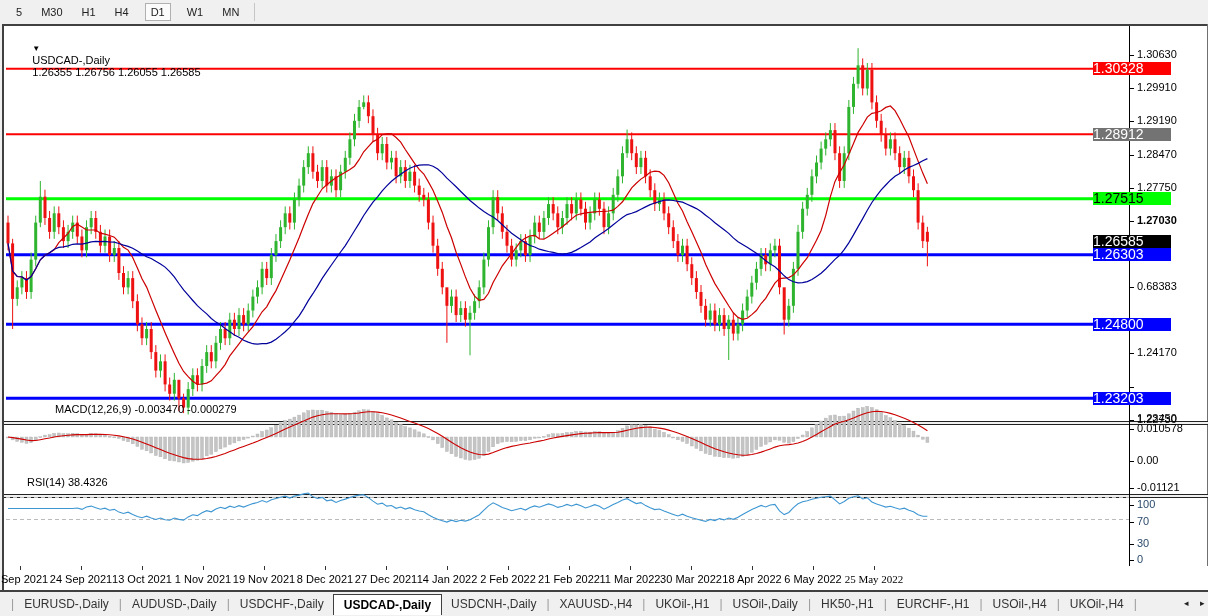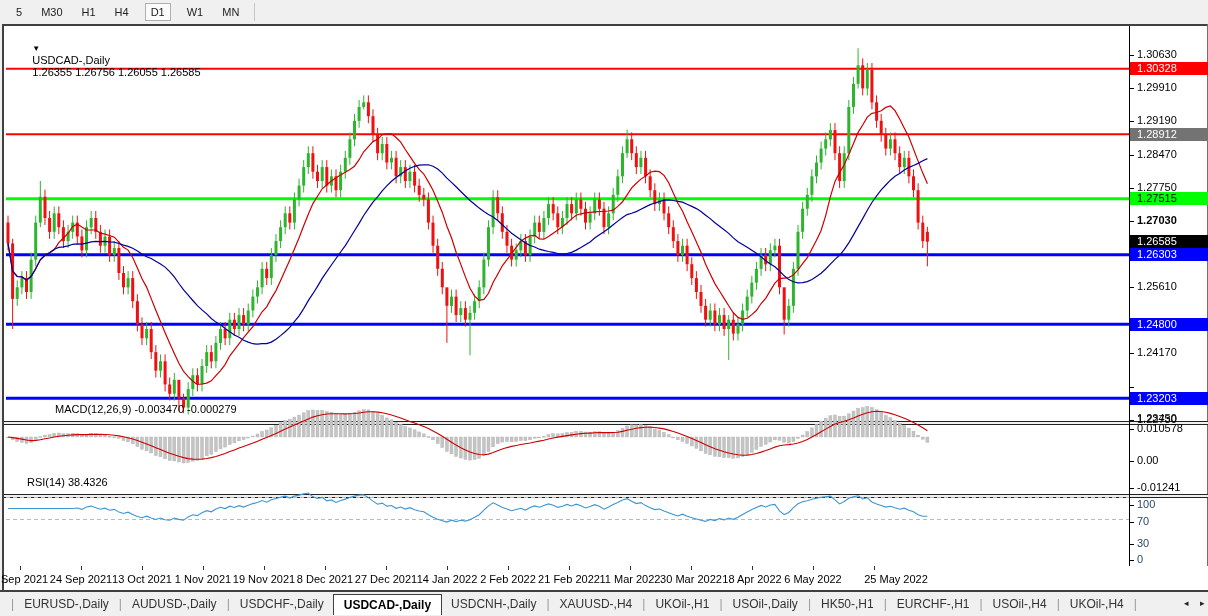--- a/index.html
+++ b/index.html
@@ -21,21 +21,21 @@
   #price-svg{position:absolute;left:6px;top:2px;}
   #macd-svg{position:absolute;left:6px;top:377px;}
   #rsi-svg{position:absolute;left:6px;top:450px;}
   .panel-label{position:absolute;font-size:11px;color:#000;white-space:pre;}
   #price-title{left:14px;top:6px;}
   #price-title .tri{font-size:8px;vertical-align:1px;}
   #macd-label{left:10px;top:379px;padding-left:45px;}
   #rsi-label{left:10px;top:452px;padding-left:17px;}
   .sc-label{position:absolute;left:1137px;font-size:11px;color:#000;white-space:nowrap;}
   .sc-tick{position:absolute;left:1130px;width:4px;height:1px;background:#000;}
-  .sc-badge{position:absolute;left:1130px;width:78px;height:13px;font-size:11px;line-height:13px;padding-left:7px;box-sizing:border-box;white-space:nowrap;}
+  .sc-badge{position:absolute;left:1093px;width:78px;height:13px;font-size:14px;line-height:13px;padding-left:0;box-sizing:border-box;white-space:nowrap;}
   
   #time-axis{position:absolute;left:4px;top:542px;width:1204px;height:24px;background:#fff;}
   .t-label{position:absolute;top:7px;font-size:11px;color:#000;transform:translateX(-50%);white-space:nowrap;}
   .t-tick{position:absolute;top:0;width:1px;height:4px;background:#333;}
   
   #tabbar{position:absolute;left:0;top:592px;width:1208px;height:24px;background:#f0f0f0;display:flex;align-items:center;font-size:12px;color:#333;}
   .tab{padding:2px 9px;white-space:nowrap;cursor:default;}
   .tab.active{background:#ffffff;border:1px solid #404040;border-bottom:none;font-weight:bold;color:#000;padding:3px 10px;}
   .tab-sep{color:#999;margin:0 1px;}
   .tab-scroll{position:absolute;top:6px;font-size:9px;color:#222;cursor:default;}
@@ -701,40 +701,40 @@
         <div class="sc-label" style="top: 57px;">1.29910</div>
         <div class="sc-tick" style="top: 97px;"></div>
         <div class="sc-label" style="top: 90px;">1.29190</div>
         <div class="sc-tick" style="top: 131px;"></div>
         <div class="sc-label" style="top: 124px;">1.28470</div>
         <div class="sc-tick" style="top: 164px;"></div>
         <div class="sc-label" style="top: 157px;">1.27750</div>
         <div class="sc-tick" style="top: 197px;"></div>
         <div class="sc-label" style="top: 190px; font-weight: bold;">1.27030</div>
         <div class="sc-tick" style="top: 263px;"></div>
-        <div class="sc-label" style="top: 256px;">1.25610</div>
+        <div class="sc-label" style="top: 256px;">0.68383</div>
         <div class="sc-tick" style="top: 329px;"></div>
         <div class="sc-label" style="top: 322px;">1.24170</div>
         <div class="sc-tick" style="top: 363px;"></div>
         <div class="sc-label" style="top: 356px; margin-top: 32px;">1.23450</div>
         <div class="sc-tick" style="top: 396px;"></div>
         <div class="sc-label" style="top: 389px;">1.22730</div>
         <div class="sc-badge" style="top: 38px; background: rgb(255, 0, 0); color: rgb(255, 255, 255);">1.30328</div>
         <div class="sc-badge" style="top: 104px; background: #737373; color: rgb(255, 255, 255);">1.28912</div>
         <div class="sc-badge" style="top: 168px; background: rgb(0, 255, 0); color: rgb(0, 0, 0);">1.27515</div>
         <div class="sc-badge" style="top: 211px; background: rgb(0, 0, 0); color: rgb(255, 255, 255);">1.26585</div>
         <div class="sc-badge" style="top: 224px; background: rgb(0, 0, 255); color: rgb(255, 255, 255);">1.26303</div>
         <div class="sc-badge" style="top: 294px; background: rgb(0, 0, 255); color: rgb(255, 255, 255);">1.24800</div>
         <div class="sc-badge" style="top: 368px; background: rgb(0, 0, 255); color: rgb(255, 255, 255);">1.23203</div>
         <div class="sc-tick" style="top: 405px;"></div>
         <div class="sc-label" style="top: 398px;">0.010578</div>
         <div class="sc-tick" style="top: 437px;"></div>
         <div class="sc-label" style="top: 430px;">0.00</div>
         <div class="sc-tick" style="top: 464px;"></div>
-        <div class="sc-label" style="top: 457px;">-0.01241</div>
+        <div class="sc-label" style="top: 457px;">-0.01121</div>
         <div class="sc-tick" style="top: 481px;"></div>
         <div class="sc-label" style="top: 474px; color: rgb(43, 74, 107);">100</div>
         <div class="sc-tick" style="top: 498px;"></div>
         <div class="sc-label" style="top: 491px; color: rgb(43, 74, 107);">70</div>
         <div class="sc-tick" style="top: 520px;"></div>
         <div class="sc-label" style="top: 513px; color: rgb(43, 74, 107);">30</div>
         <div class="sc-tick" style="top: 536px;"></div>
         <div class="sc-label" style="top: 529px; color: rgb(43, 74, 107);">0</div>
       </div>
 
@@ -761,21 +761,21 @@
         <div class="t-label" style="left: 565px;">21 Feb 2022</div>
         <div class="t-tick" style="left: 626px;"></div>
         <div class="t-label" style="left: 626px;">11 Mar 2022</div>
         <div class="t-tick" style="left: 687px;"></div>
         <div class="t-label" style="left: 687px;">30 Mar 2022</div>
         <div class="t-tick" style="left: 748px;"></div>
         <div class="t-label" style="left: 748px;">18 Apr 2022</div>
         <div class="t-tick" style="left: 809px;"></div>
         <div class="t-label" style="left: 809px;">6 May 2022</div>
         <div class="t-tick" style="left: 870px;"></div>
-        <div class="t-label" style="left: 892px;">25 May 2022</div>
+        <div class="t-label" style="left: 870px; font-family: Liberation Serif, serif;">25 May 2022</div>
       </div>
     <div id="win-bottom"></div>
   </div>
 
   <div id="tabbar">
       <span style="width: 10px;"></span>
       <span class="tab-sep">|</span>
       <div class="tab">EURUSD-,Daily</div>
       <span class="tab-sep">|</span>
       <div class="tab">AUDUSD-,Daily</div>

